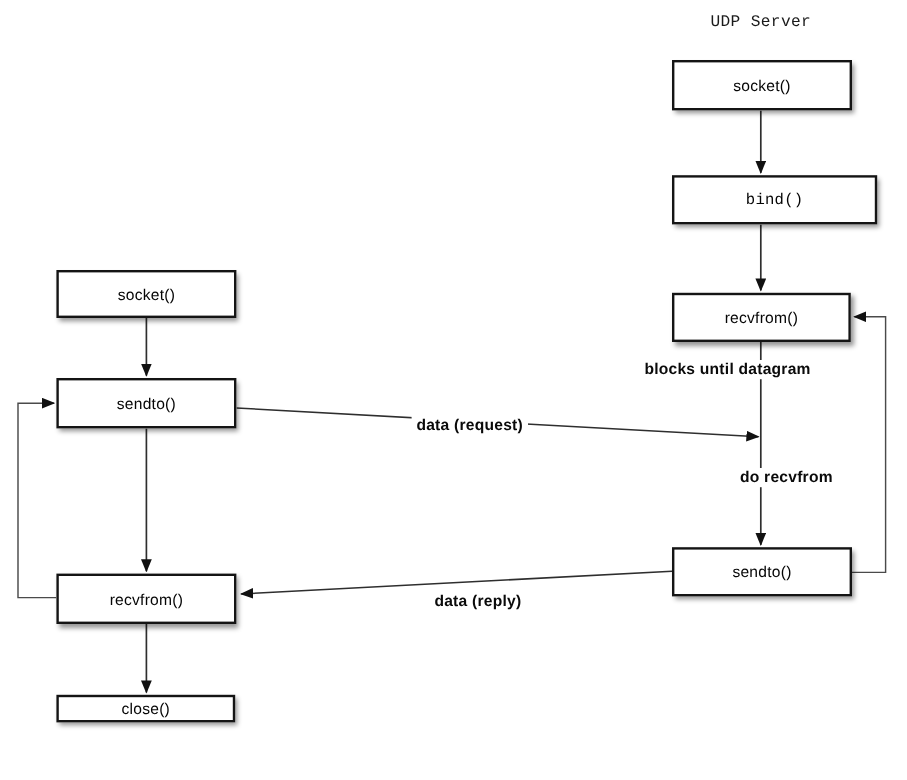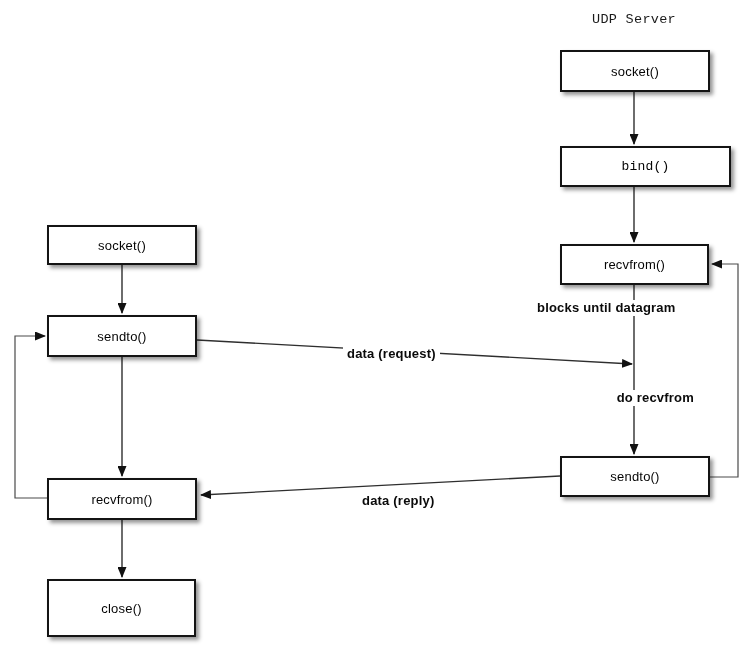--- a/index.html
+++ b/index.html
@@ -83,21 +83,21 @@
 
     <line x1="197" y1="340" x2="632" y2="364" stroke="#2e2e2e" stroke-width="1.3" marker-end="url(#arrow)"></line>
     <line x1="560" y1="476" x2="201" y2="495" stroke="#2e2e2e" stroke-width="1.3" marker-end="url(#arrow)"></line>
   </svg>
 
   <div class="col-title" style="left:559px; top:12px; width:150px;">UDP Server</div>
 
   <div class="flow-box" style="left:47px; top:225px; width:150px; height:40px;">socket()</div>
   <div class="flow-box" style="left:47px; top:315px; width:150px; height:42px;">sendto()</div>
   <div class="flow-box" style="left:47px; top:478px; width:150px; height:42px;">recvfrom()</div>
-  <div class="flow-box" style="left:47px; top:579px; width:149px; height:58px;">close()</div>
+  <div class="flow-box" style="left:47px; top:579px; width:149px; height:23px;">close()</div>
 
   <div class="flow-box" style="left:560px; top:50px; width:150px; height:42px;">socket()</div>
   <div class="flow-box" style="left:560px; top:146px; width:171px; height:41px;font-family:Liberation Mono, monospace;">bind()</div>
   <div class="flow-box" style="left:560px; top:244px; width:149px; height:41px;">recvfrom()</div>
   <div class="flow-box" style="left:560px; top:456px; width:150px; height:41px;">sendto()</div>
 
   <div class="annot" style="left:537px; top:300px;">
     <div>blocks until datagram</div>
   </div>
 

